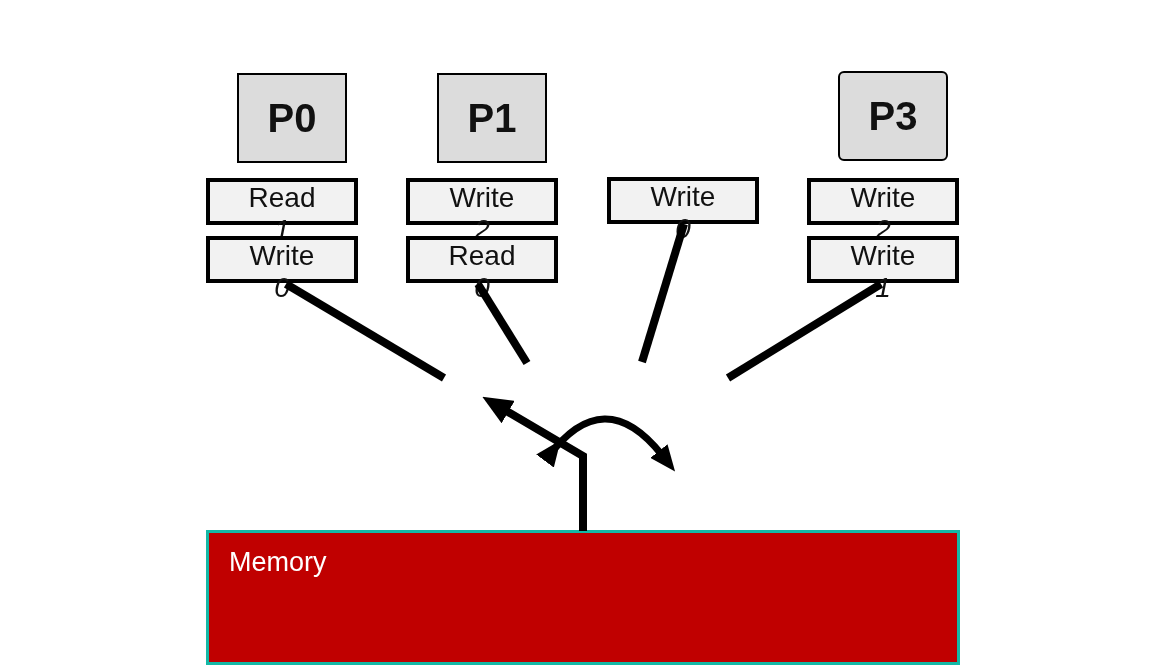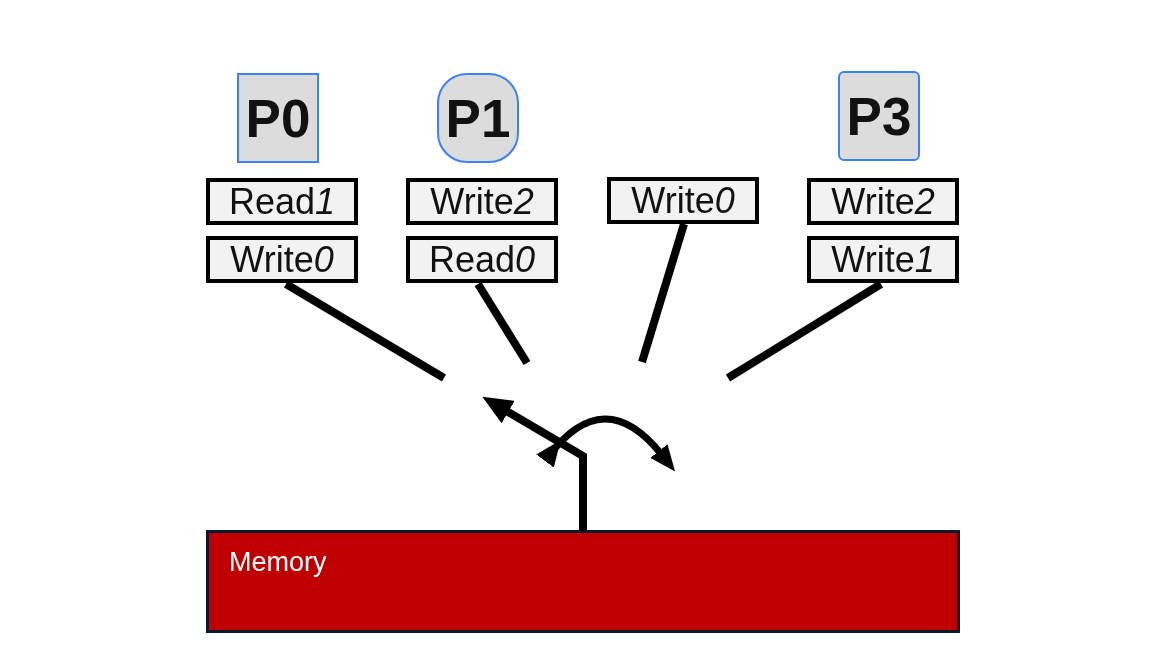--- a/index.html
+++ b/index.html
@@ -10,77 +10,77 @@
   }
   .canvas {
     position: relative;
     width: 1163px;
     height: 671px;
     background: #ffffff;
     overflow: hidden;
   }
   .proc-box {
     position: absolute;
-    width: 82px;
+    width: 110px;
     height: 90px;
     background: #dcdcdc;
-    border: 2px solid #3b82f6;
+    border: 2px solid #000000;
     display: flex;
     align-items: center;
     justify-content: center;
-    font-size: 53px;
+    font-size: 40px;
     font-weight: bold;
     color: #111111;
     box-sizing: border-box;
   }
   .op-box {
     position: absolute;
     width: 152px;
     height: 47px;
     background: #f2f2f2;
     border: 4px solid #000000;
     display: flex;
     align-items: center;
-    justify-content: center;
-    font-size: 36px;
+    font-size: 28px;
     color: #111111;
     box-sizing: border-box;
     white-space: nowrap;
+    flex-direction: column;
   }
   .op-box .addr {
     font-style: italic;
   }
   .memory-box {
     position: absolute;
     left: 206px;
     top: 530px;
     width: 754px;
-    height: 103px;
+    height: 135px;
     background: #c00000;
-    border: 3px solid #0f172a;
+    border: 3px solid #14b8a6;
     box-sizing: border-box;
   }
   .memory-label {
     position: absolute;
     left: 20px;
     top: 14px;
     font-size: 27px;
     color: #ffffff;
   }
   svg.overlay {
     position: absolute;
     left: 0;
     top: 0;
     width: 1163px;
     height: 671px;
     pointer-events: none;
   }
   
   #proc-p0 { left: 237px; top: 73px; }
-  #proc-p1 { left: 437px; top: 73px; border-radius: 30px; }
+  #proc-p1 { left: 437px; top: 73px; }
   #proc-p2 { left: 638px; top: 71px; }
   #proc-p3 { left: 838px; top: 71px; border-radius: 6px; }
 
   #op-p0-0 { left: 206px; top: 178px; }
   #op-p0-1 { left: 206px; top: 236px; }
   #op-p1-0 { left: 406px; top: 178px; }
   #op-p1-1 { left: 406px; top: 236px; }
   #op-p2-0 { left: 607px; top: 177px; }
   #op-p3-0 { left: 807px; top: 178px; }
   #op-p3-1 { left: 807px; top: 236px; }

